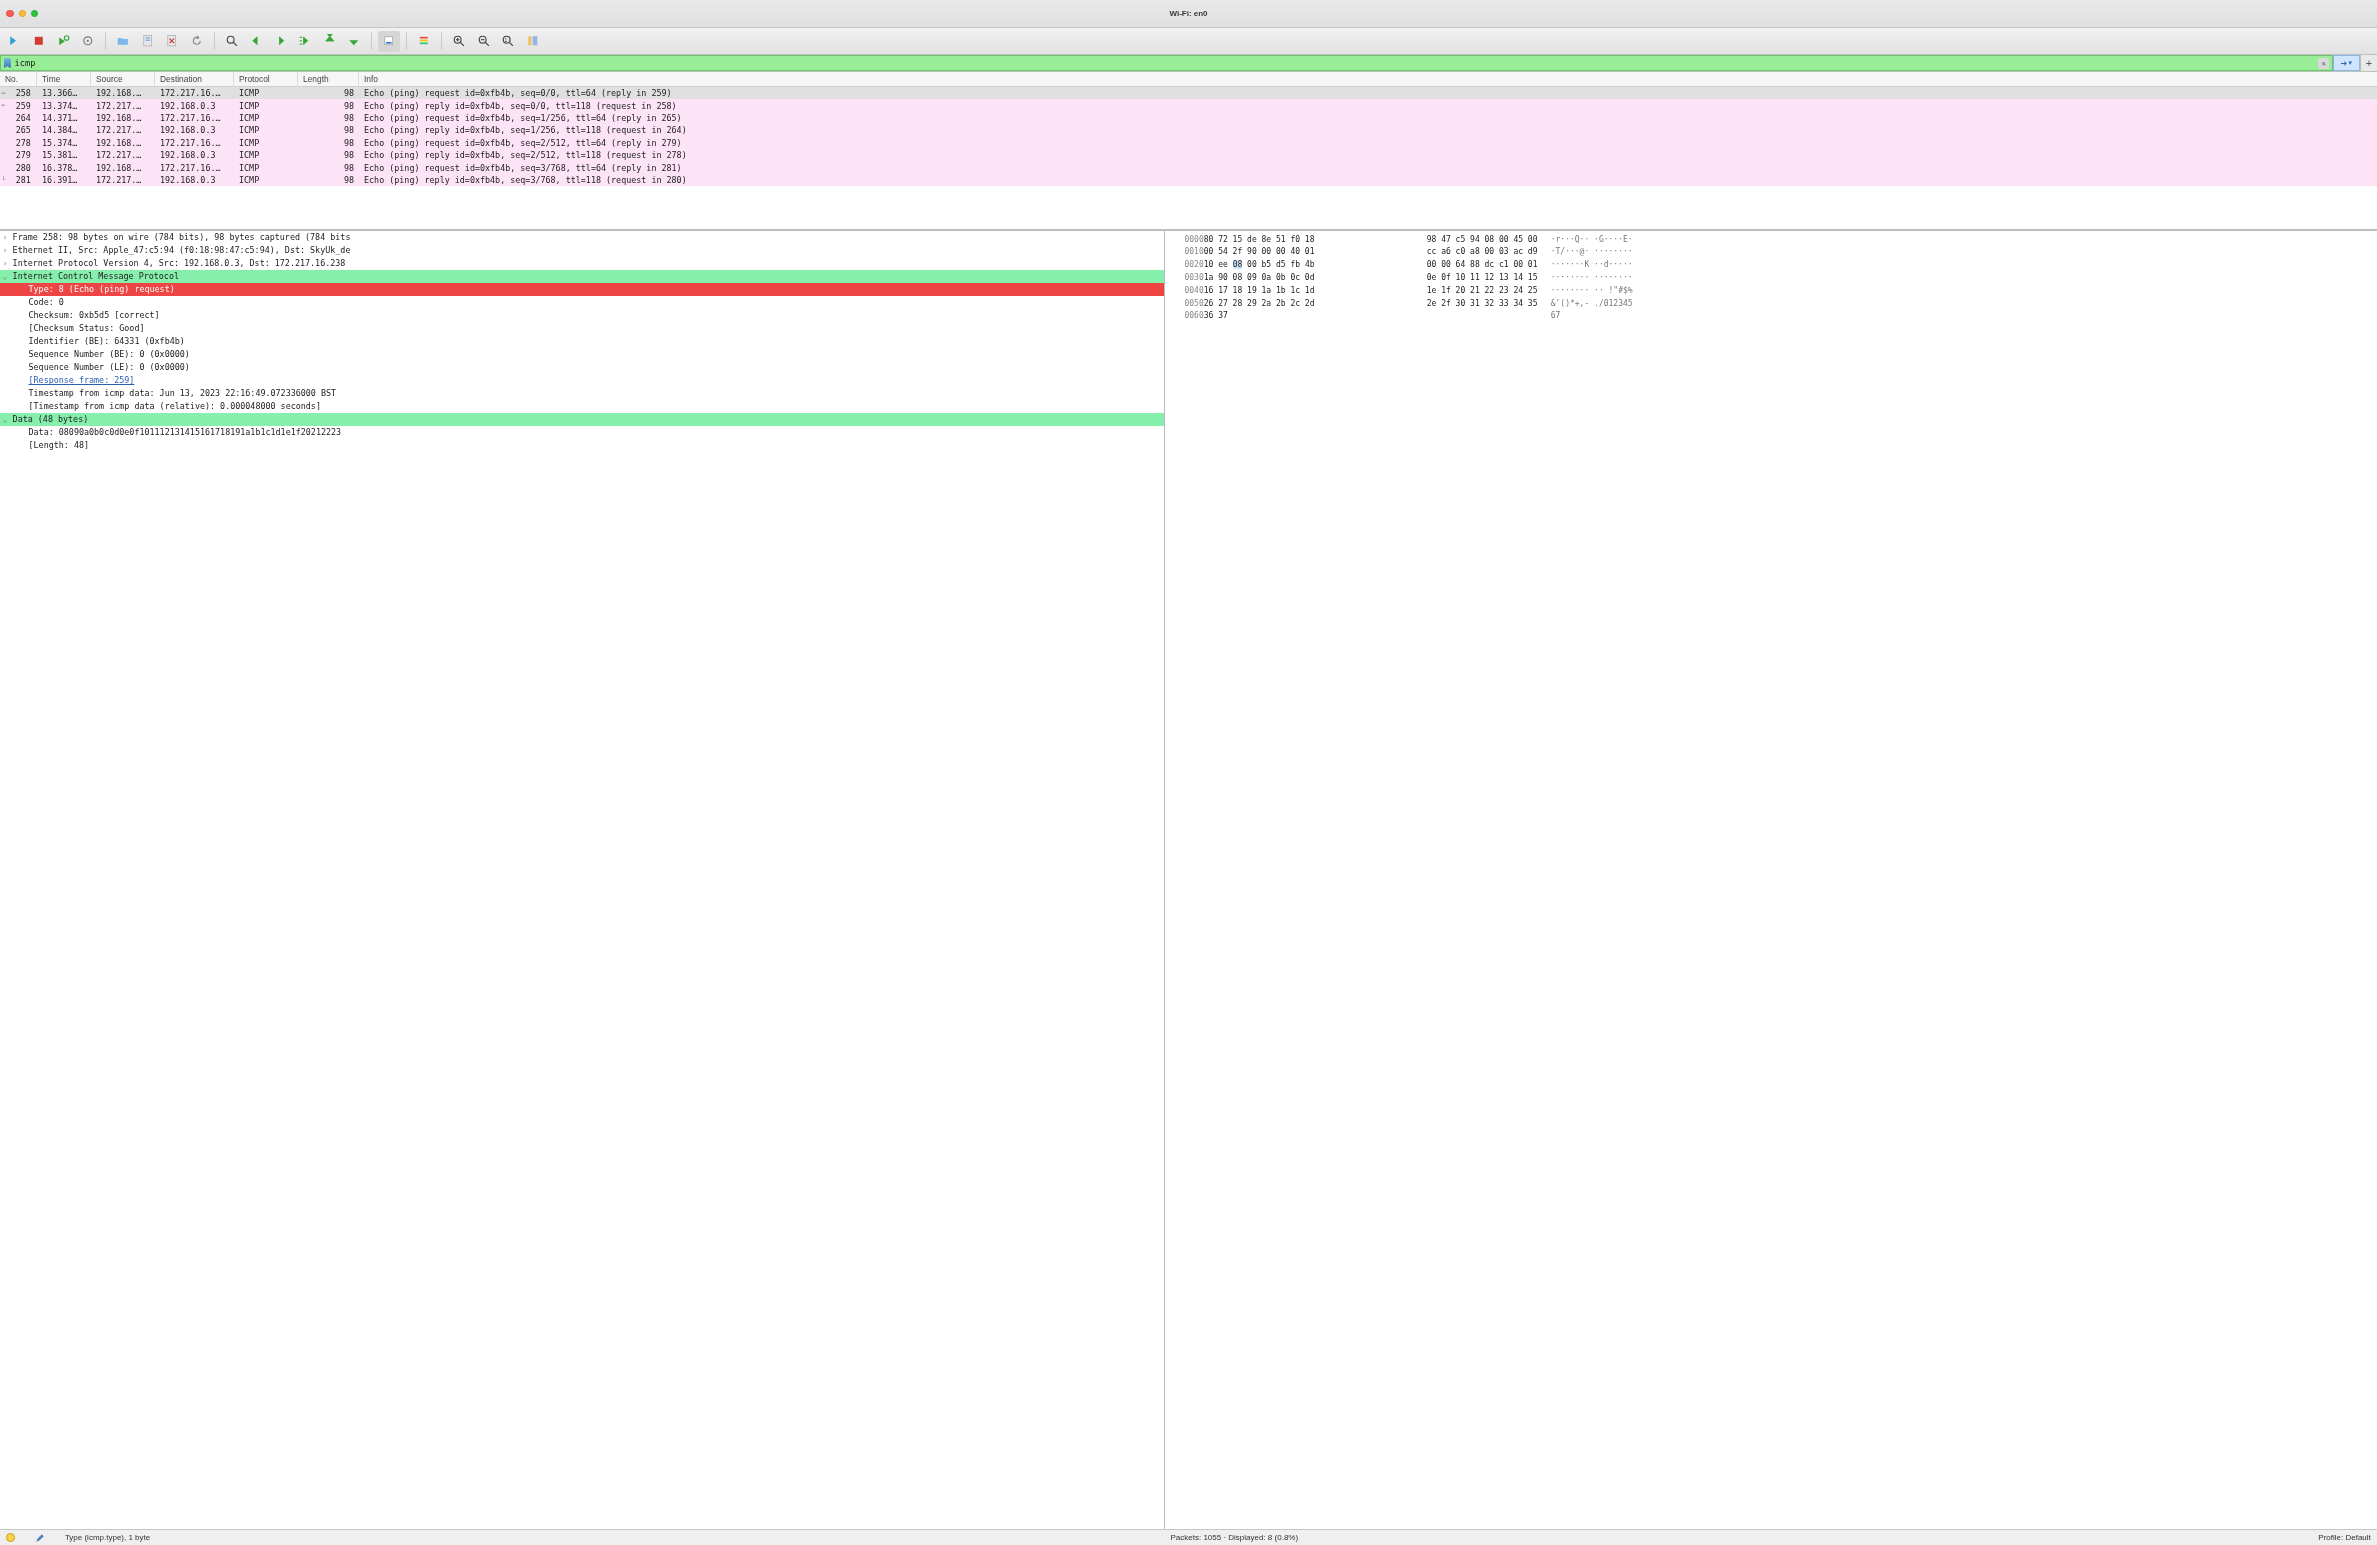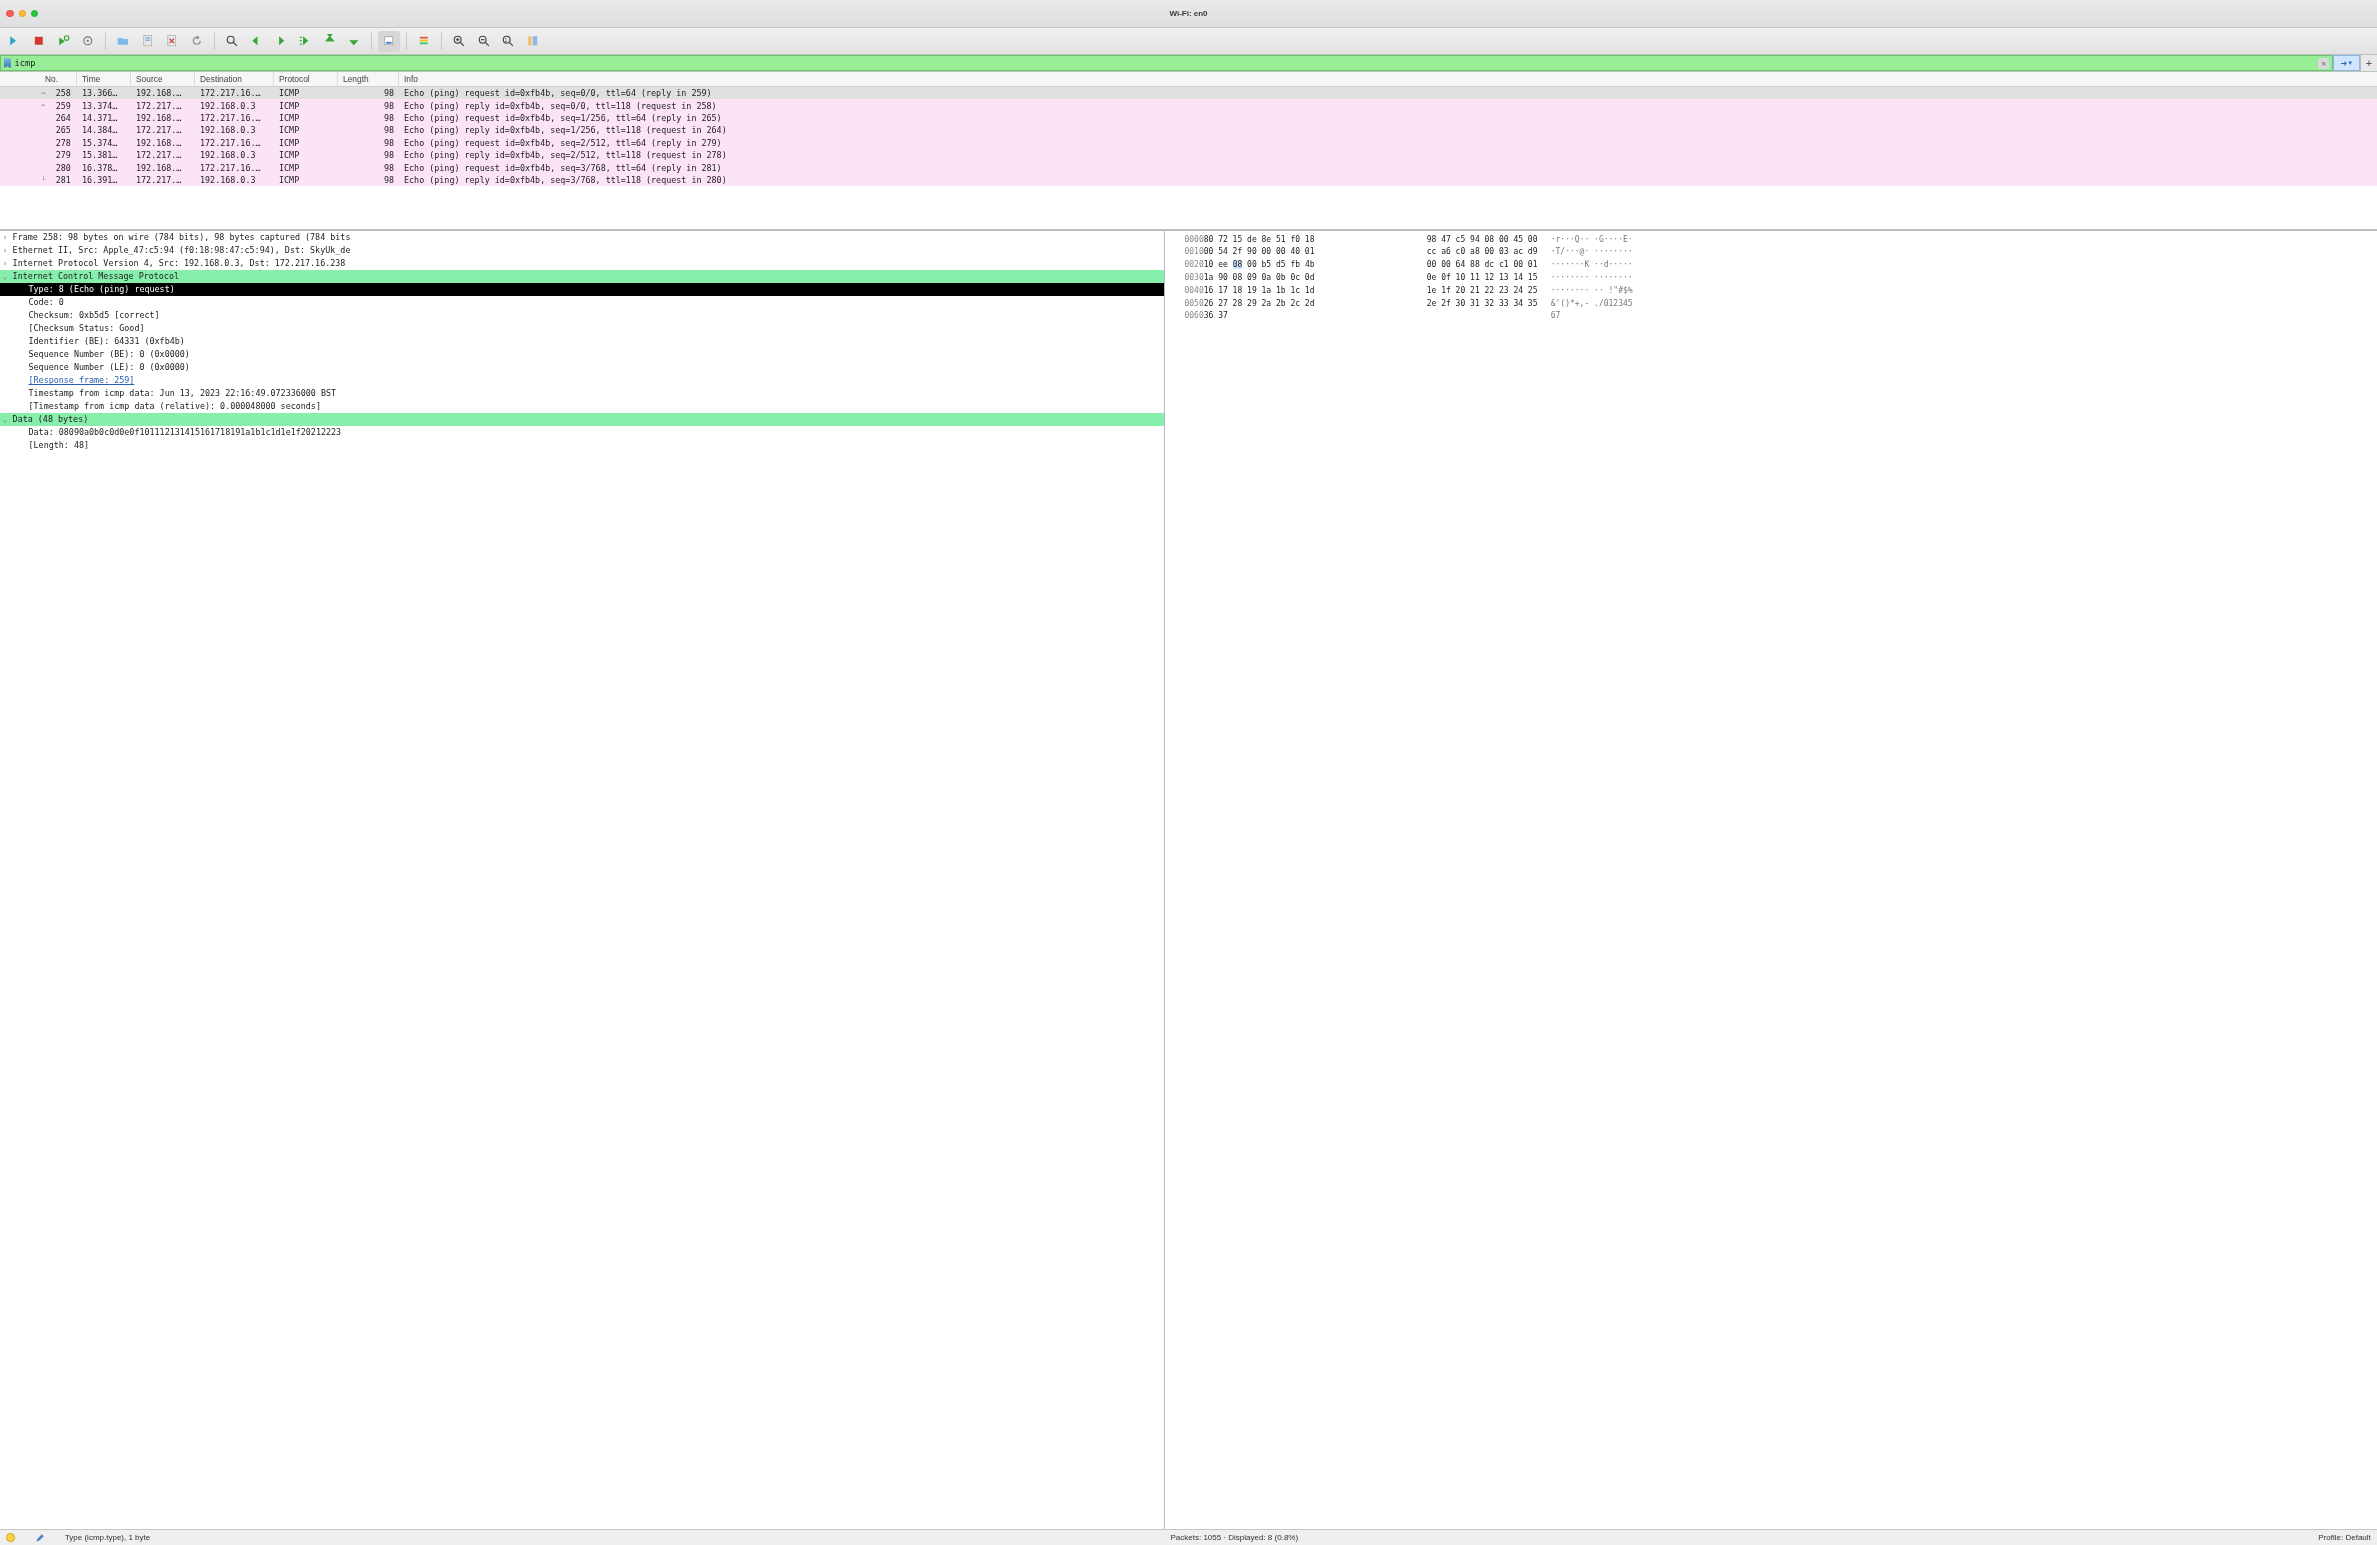--- a/index.html
+++ b/index.html
@@ -77,21 +77,20 @@
   .filter-dd .arr { font-size:6.8px; color:#2d67a8; }
   .filter-plus { width:17.3px; background:#e9e9e9; display:flex; align-items:center; justify-content:center; font-size:11px; color:#555; border-left:0.6px solid #bbb;}
 
   
   .plist { background:#fff; border-bottom:0.6px solid #bdbdbd; }
   .plist-head, .prow {
     display:grid;
     grid-template-columns: 37px 54px 64px 79px 64px 61px 1fr;
     font-family: Menlo, Consolas, monospace;
     font-size: 8.4px;
-    padding-left: 40px;
   }
   .plist-head {
     background:#f6f6f6; border-bottom:0.6px solid #cfcfcf;
     font-family: -apple-system, Arial, sans-serif;
     color:#444;
   }
   .plist-head div { padding:1.9px 5px; border-right:0.6px solid #dadada; white-space:nowrap; overflow:hidden; }
   .prow div { padding:1.2px 5px; white-space:nowrap; overflow:hidden; text-overflow:clip; }
   .prow { background:#fce3f6; }
   .prow.sel { background:#e0e0e0; }
@@ -106,21 +105,21 @@
     flex: 0 0 49%;
     overflow:auto; background:#fff;
     font-family: Menlo, Consolas, monospace;
     font-size: 8.4px; line-height: 1.55;
     border-right:0.6px solid #bdbdbd;
   }
   .details .line { white-space:pre; padding: 0 2.5px; }
   .details .l0::before { content:"› "; color:#888;}
   .details .l0v::before{ content:"⌄ "; color:#888;}
   .details .l1 { padding-left: 28.5px; }
-  .details .sel { background:#000000; color:#fff; }
+  .details .sel { background:#ef4444; color:#fff; }
   .details .hdr0 { background:#86efac; }
   .details .link { color:#2a5fb4; text-decoration: underline; }
 
   .hex {
     flex:1; overflow:auto; background:#fff;
     font-family: Menlo, Consolas, monospace;
     font-size: 8px; line-height: 1.6;
     padding: 2.5px 5px;
   }
   .hexrow { white-space: pre; display:flex; }

